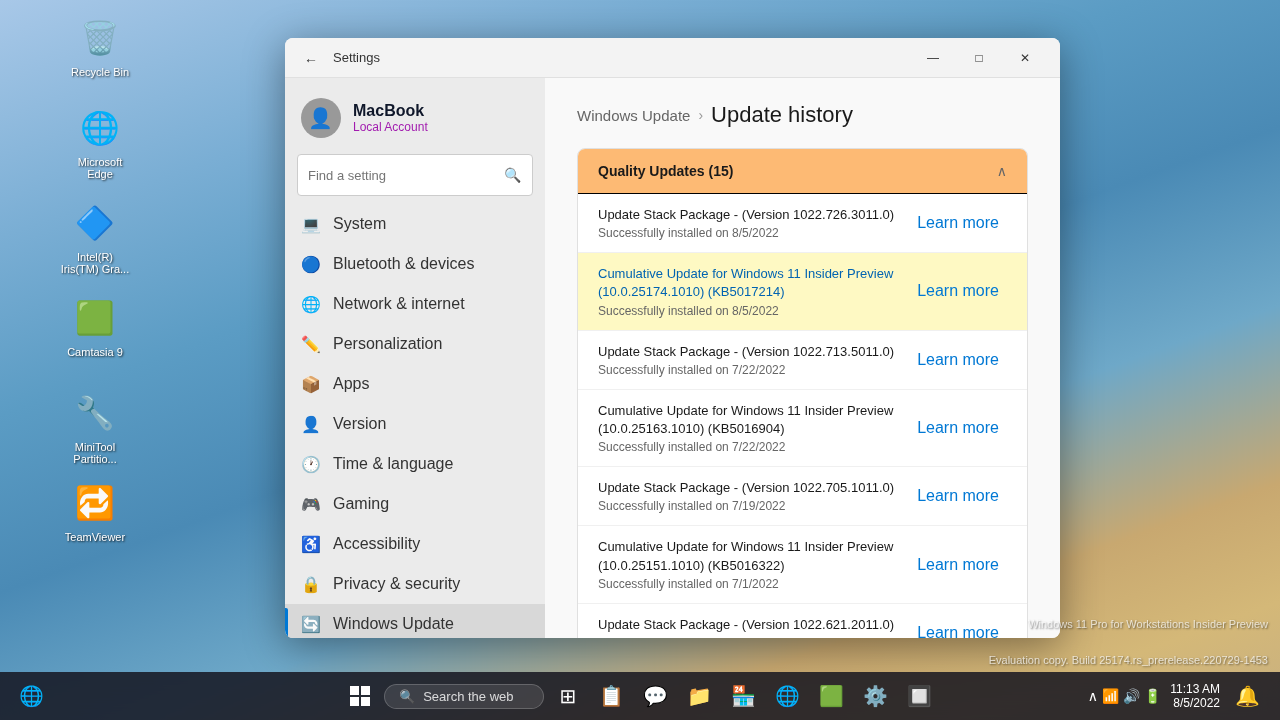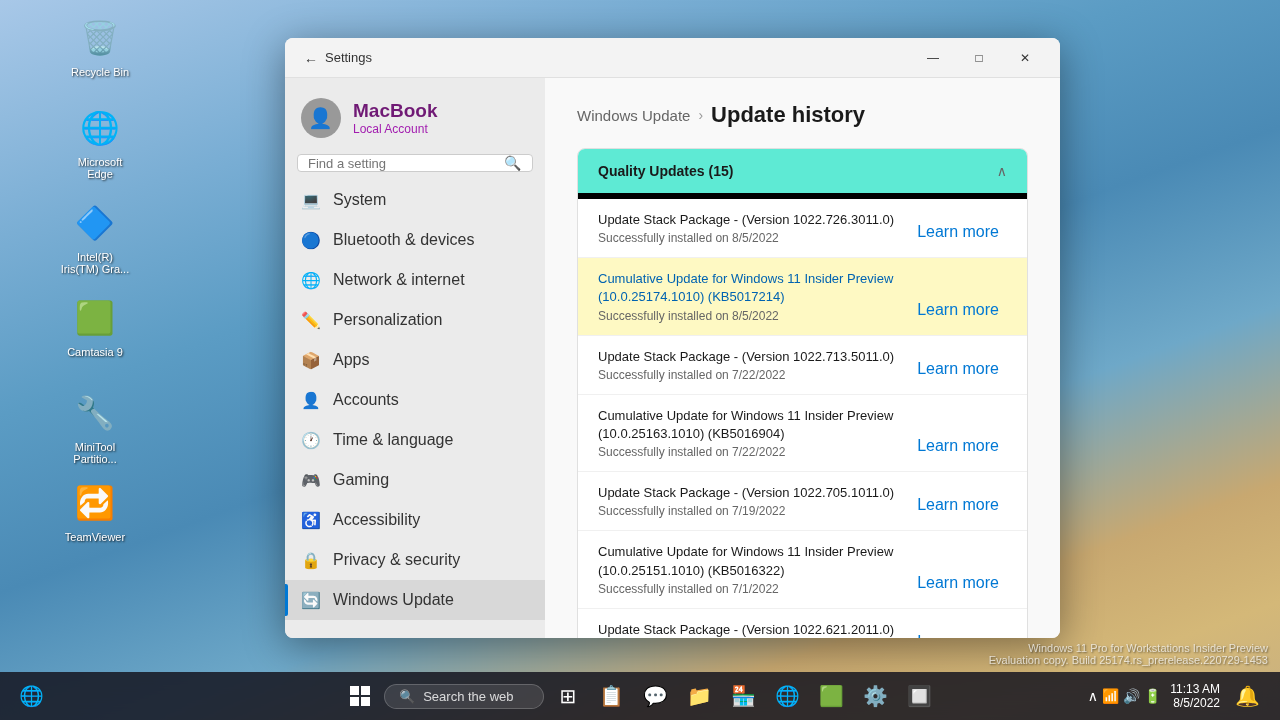--- a/index.html
+++ b/index.html
@@ -131,20 +131,21 @@
       height: 28px;
       display: flex;
       align-items: center;
       justify-content: center;
       border-radius: 4px;
       cursor: pointer;
       color: #333;
       font-size: 14px;
     }
     .title-bar-title {
+      margin-left: 8px;
       font-size: 13px;
       color: #333;
       font-weight: 400;
     }
     .title-bar-controls {
       margin-left: auto;
       display: flex;
       gap: 0;
     }
     .title-bar-btn {
@@ -188,31 +189,31 @@
       height: 40px;
       background: #999;
       border-radius: 50%;
       display: flex;
       align-items: center;
       justify-content: center;
       color: white;
       font-size: 20px;
       flex-shrink: 0;
     }
-    .user-info .user-name { font-size: 19px; font-weight: 600; color: #701a75; }
+    .user-info .user-name { font-size: 16px; font-weight: 600; color: #0f172a; }
     .user-info .user-type { font-size: 12px; color: #a21caf; }
 
     .search-setting {
       margin: 0 12px 8px;
       display: flex;
       align-items: center;
       background: white;
       border: 1px solid #ccc;
       border-radius: 4px;
-      padding: 0 10px;
+      padding: 12px 10px;
       gap: 8px;
     }
     .search-setting input {
       border: none;
       outline: none;
       background: transparent;
       font-size: 13px;
       flex: 1;
       color: #333;
     }
@@ -268,50 +269,50 @@
       margin-bottom: 8px;
     }
     .breadcrumb-item {
       font-size: 15px;
       color: #666;
       font-weight: 400;
     }
     .breadcrumb-separator { color: #999; font-size: 14px; }
     .breadcrumb-current {
       font-size: 22px;
-      font-weight: 700;
+      font-weight: 400;
       color: #1a1a1a;
     }
 
     .page-header {
       margin-bottom: 20px;
     }
 
     
     .update-section {
       background: white;
       border-radius: 8px;
       border: 1px solid #e0e0e0;
       overflow: hidden;
     }
 
     .section-header {
       display: flex;
       justify-content: space-between;
       padding: 14px 20px;
-      background: #5eead4;
-      border-bottom: 6px solid #000000;
+      background: #fdba74;
+      border-bottom: 1px solid #000000;
       cursor: pointer;
     }
     .section-title { font-size: 14px; font-weight: 600; color: #1a1a1a; }
     .section-chevron { color: #666; font-size: 14px; }
 
     .update-item {
       display: flex;
-      align-items: flex-end;
+      align-items: center;
       padding: 12px 20px;
       border-bottom: 1px solid #f0f0f0;
     }
     .update-item:last-child { border-bottom: none; }
     .update-item.highlighted {
       background: #fef9c3;
     }
 
     .update-info { flex: 1; }
     .update-name {
@@ -346,20 +347,21 @@
       right: 0;
       left: 0;
       text-align: right;
       padding-right: 12px;
       pointer-events: none;
     }
     .watermark-text {
       font-size: 11px;
       color: rgba(255,255,255,0.7);
       text-shadow: 1px 1px 2px rgba(0,0,0,0.5);
+      margin-top: 24px;
     }
   </style>
 </head>
 <body>
 
 <div class="desktop">
 
   <div class="desktop-icon" style="top:10px; left:60px;">
     <div class="icon-img">🗑️</div>
     <div class="icon-label">Recycle Bin</div>
@@ -434,21 +436,21 @@
         <div class="nav-item">
           <div class="nav-icon">✏️</div>
           <span class="nav-label">Personalization</span>
         </div>
         <div class="nav-item">
           <div class="nav-icon">📦</div>
           <span class="nav-label">Apps</span>
         </div>
         <div class="nav-item">
           <div class="nav-icon">👤</div>
-          <span class="nav-label">Accounts</span>
+          <span class="nav-label">Version</span>
         </div>
         <div class="nav-item">
           <div class="nav-icon">🕐</div>
           <span class="nav-label">Time &amp; language</span>
         </div>
         <div class="nav-item">
           <div class="nav-icon">🎮</div>
           <span class="nav-label">Gaming</span>
         </div>
         <div class="nav-item">

